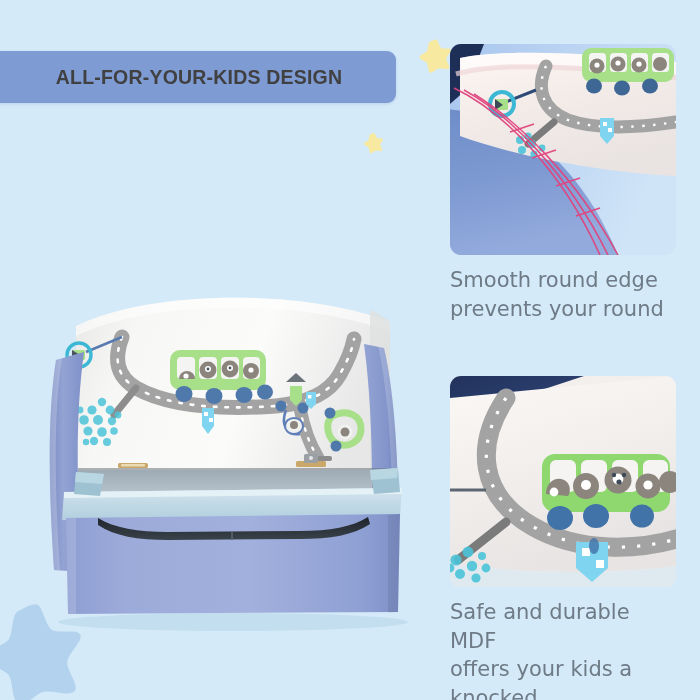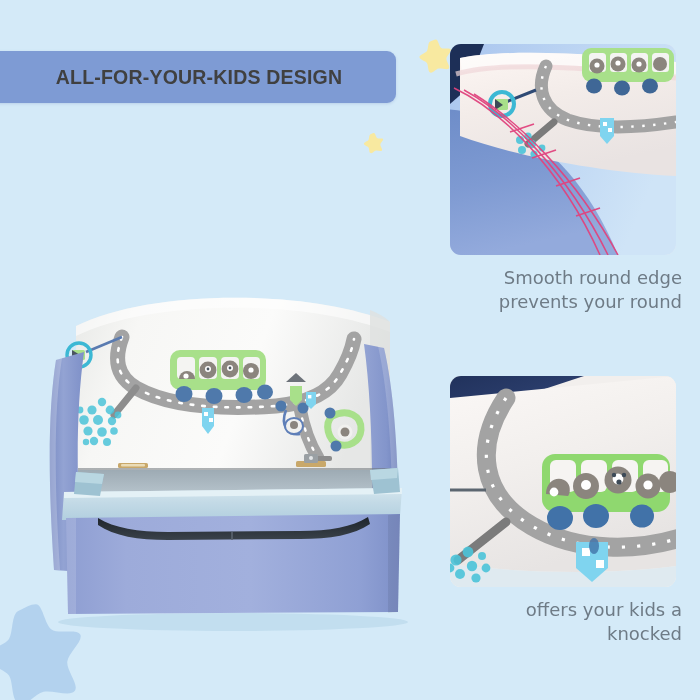--- a/index.html
+++ b/index.html
@@ -50,23 +50,23 @@
     width:226px; height:211px;
     border-radius:11px;
     overflow:hidden;
     position:relative;
     background:#eceef0;
   }
   .detail-photo svg { display:block; width:100%; height:100%; }
   .detail-caption {
     width:232px;
     margin-top:11px;
-    text-align:right;
+    text-align:left;
     color:#6e7b86;
-    font-size:18px;
+    font-size:21px;
     line-height:1.36;
     font-family:"DejaVu Sans", sans-serif;
   }
   #detail-card-1 { left:450px; top:44px; }
   #detail-card-2 { left:450px; top:376px; }
 
   
   #product-photo {
     position:absolute;
     left:18px; top:240px;
@@ -450,15 +450,16 @@
 
       <g>
         <path d="M126 166 L158 166 L158 192 L142 206 L126 192 Z" fill="#7fd4ef"></path>
         <rect x="132" y="172" width="8" height="8" fill="#ffffff"></rect>
         <rect x="146" y="184" width="8" height="8" fill="#ffffff"></rect>
         <ellipse cx="144" cy="170" rx="5" ry="8" fill="#4172a8" opacity=".8"></ellipse>
       </g>
     </svg>
   </div>
   <div class="detail-caption">
+    <div>Safe and durable MDF</div>
     <div>offers your kids a knocked</div>
   </div>
 </div>
 
 </body></html>

